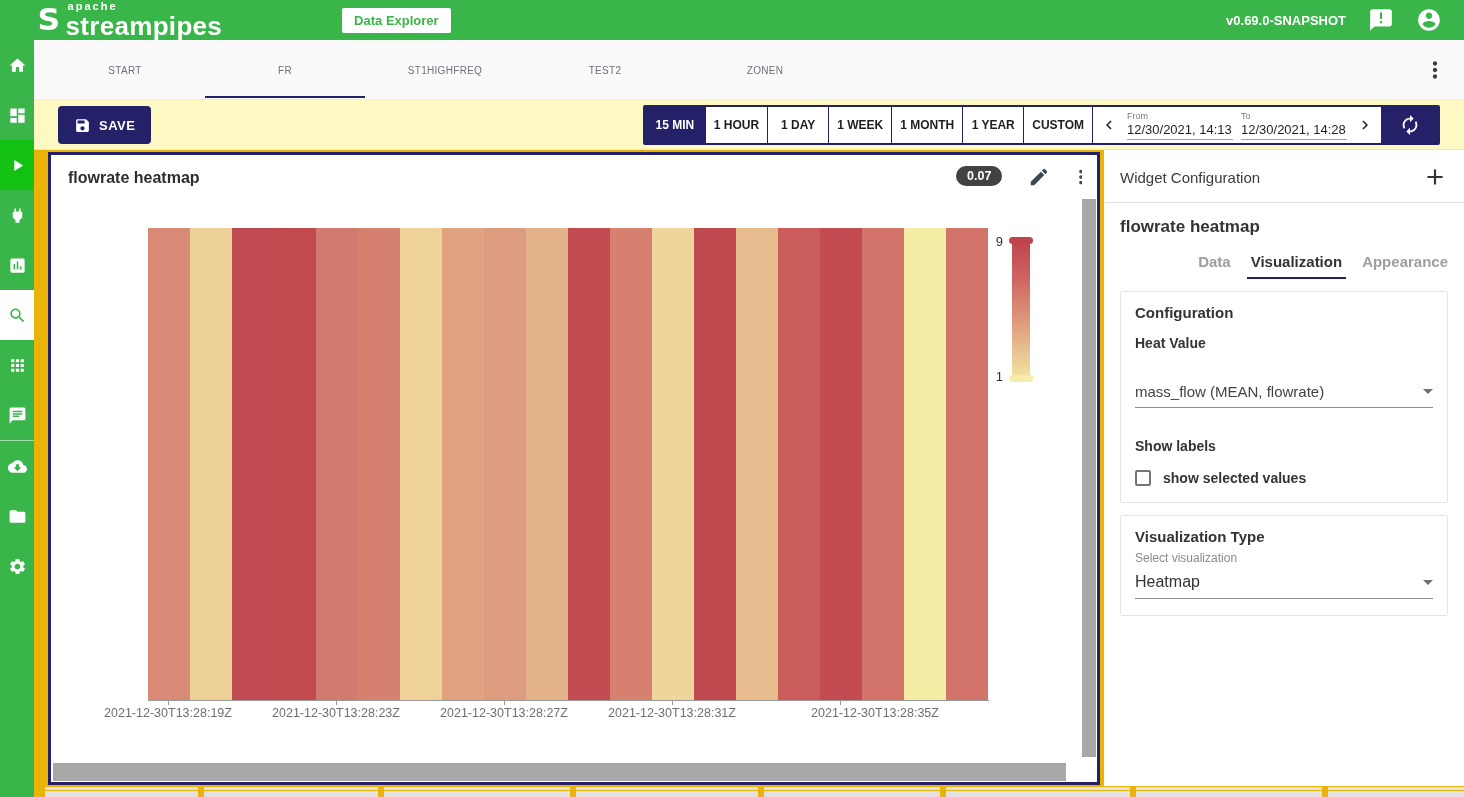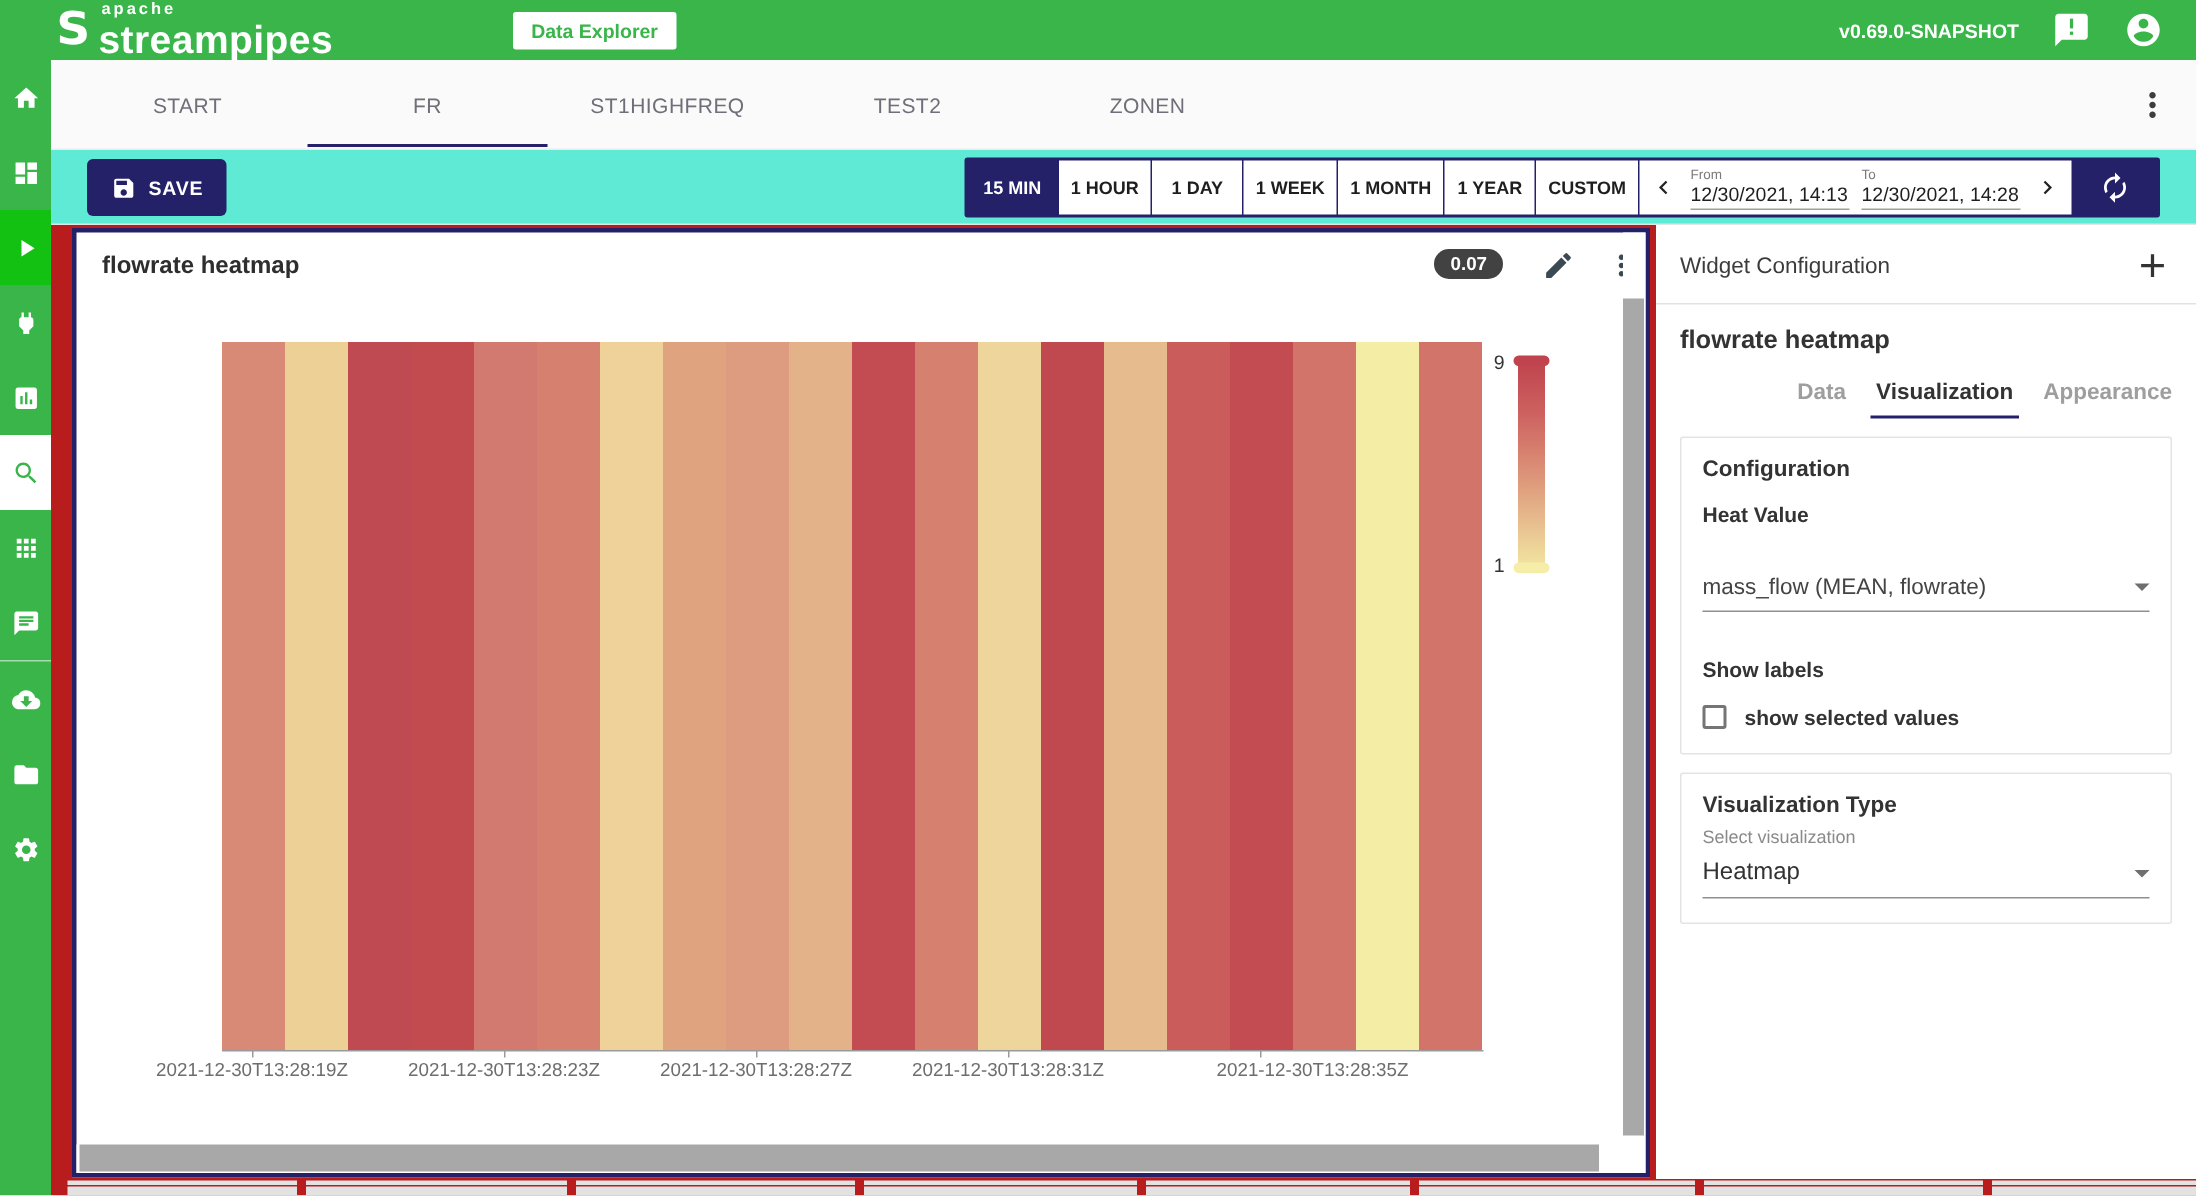--- a/index.html
+++ b/index.html
@@ -30,28 +30,28 @@
   .sb-item svg { width:19px; height:19px; fill:currentColor; }
   .sb-item.highlight { background:#13c113; }
   .sb-item.active { background:#fff; color:#39b54a; }
   .sb-divider { height:1px; background:rgba(255,255,255,.55); margin:0; }
 
   
   #tabrow { position:absolute; left:34px; top:40px; width:1430px; height:60px; background:#fafafa;
     border-bottom:1px solid #ececec; }
   #tabs { position:absolute; left:11px; top:0; height:60px; display:flex; }
   .tab { width:160px; height:60px; display:flex; align-items:center; justify-content:center;
-    font-size:14px; color:#6f6f7a; letter-spacing:.3px; cursor:pointer; position:relative; }
+    font-size:10px; color:#6f6f7a; letter-spacing:.3px; cursor:pointer; position:relative; }
   .tab.active::after { content:""; position:absolute; left:0; right:0; bottom:2px; height:2px;
     background:#252168; }
   #tab-more { position:absolute; right:16px; top:17px; width:26px; height:26px; color:#3d3d3d; cursor:pointer; }
   #tab-more svg { width:26px; height:26px; fill:currentColor; }
 
   
-  #toolbarrow { position:absolute; left:34px; top:100px; width:1430px; height:50px; background:#5eead4;
+  #toolbarrow { position:absolute; left:34px; top:100px; width:1430px; height:50px; background:#fef9c3;
     border-bottom:1px solid #e4e4e4; }
   #save-btn { position:absolute; left:24px; top:6px; height:38px; background:#252168; color:#fff;
     border:none; border-radius:4px; display:flex; align-items:center; gap:8px; padding:0 16px;
     font-size:13px; font-weight:bold; letter-spacing:.5px; cursor:pointer;
     font-family:"Liberation Sans", sans-serif; }
   #save-btn svg { width:17px; height:17px; fill:#fff; }
   #time-group { position:absolute; right:24px; top:5px; height:40px; display:flex; gap:1px;
     background:#252168; border:2px solid #252168; border-radius:2px; }
   .range { min-width:60px; padding:0 8px; background:#fff; color:#1e1e1e; border:none;
     font-size:12px; font-weight:bold; cursor:pointer; font-family:"Liberation Sans", sans-serif; }
@@ -62,21 +62,21 @@
   .chev-btn svg { width:18px; height:18px; fill:currentColor; }
   .datefield { display:flex; flex-direction:column; width:106px; }
   .datefield .dlabel { font-size:9px; color:#7a7a7a; margin-bottom:1px; }
   .datefield .dvalue { font-size:13px; color:#1f1f1f; border-bottom:1px solid #9f9f9f;
     padding-bottom:2px; cursor:text; }
   #refresh-btn { width:56px; background:#252168; color:#fff; display:flex; align-items:center;
     justify-content:center; border:none; cursor:pointer; }
   #refresh-btn svg { width:22px; height:22px; fill:#fff; }
 
   
-  #canvas { position:absolute; left:34px; top:150px; width:1430px; height:647px; background:#b91c1c; }
+  #canvas { position:absolute; left:34px; top:150px; width:1430px; height:647px; background:#eab308; }
 
   
   #widget { position:absolute; left:14px; top:2px; width:1052px; height:633px; background:#fff;
     border:3px solid #252168; }
   #widget-inner { position:relative; width:1046px; height:627px; }
   #widget-title { position:absolute; left:17px; top:14px; font-size:16px; font-weight:bold; color:#2e2e2e; }
   #widget-badge { position:absolute; left:905px; top:11px; background:#424242; color:#fff;
     font-size:12.5px; font-weight:bold; padding:3px 11px; border-radius:12px; }
   .w-icon { position:absolute; width:22px; height:22px; color:#3b4a52; cursor:pointer; }
   .w-icon svg { width:22px; height:22px; fill:currentColor; }

